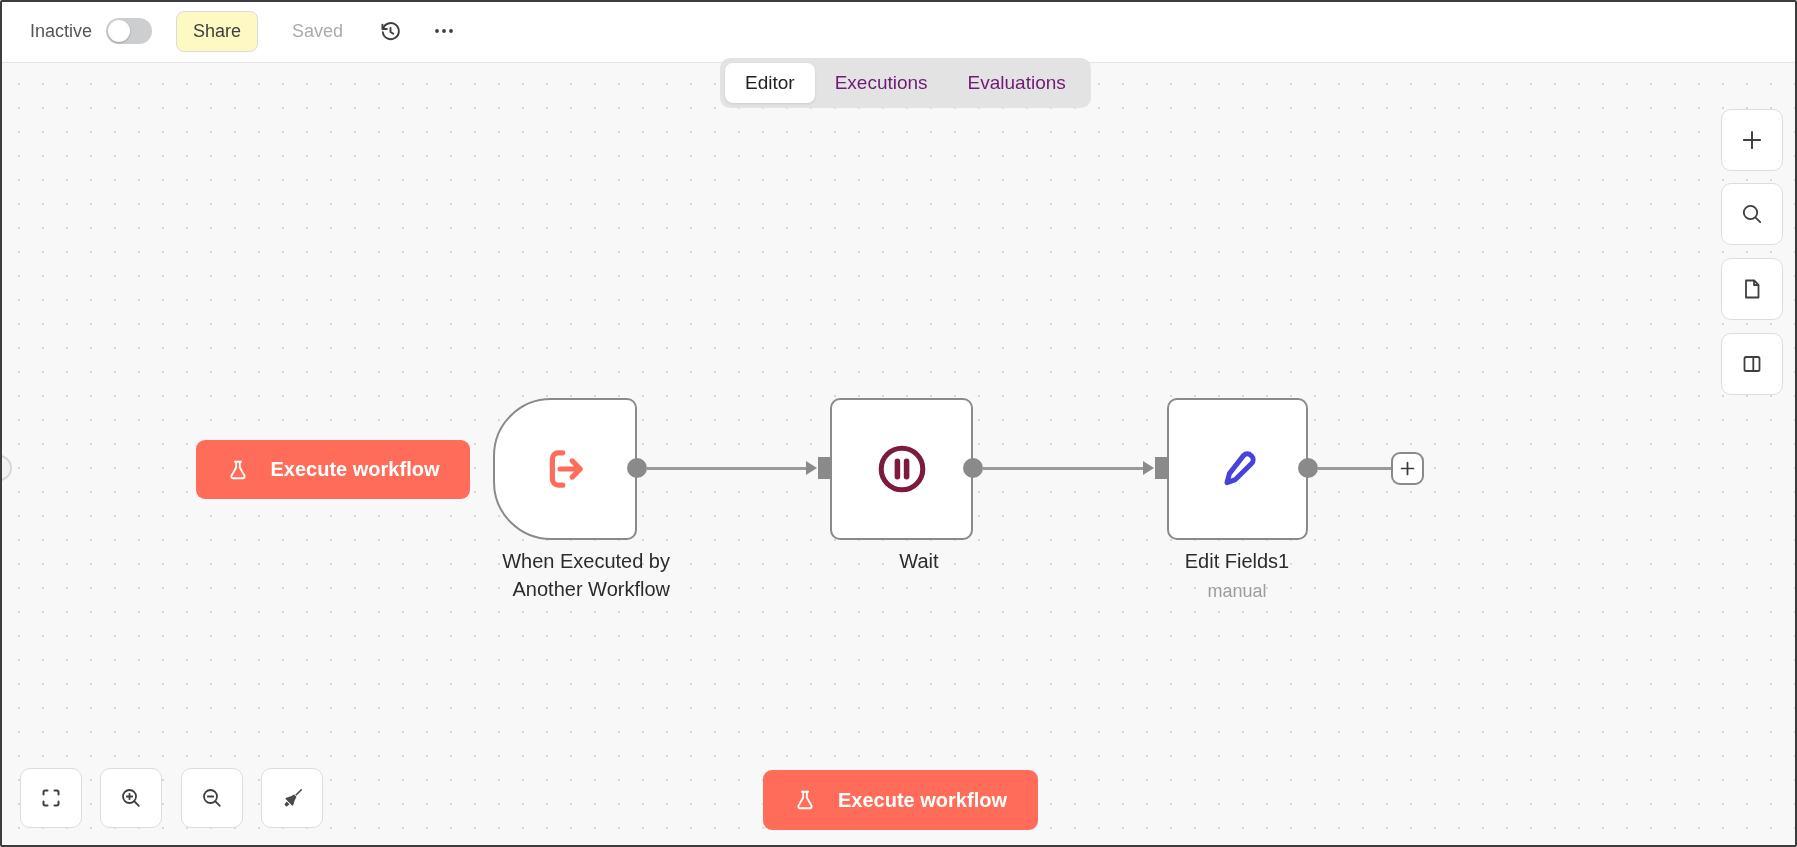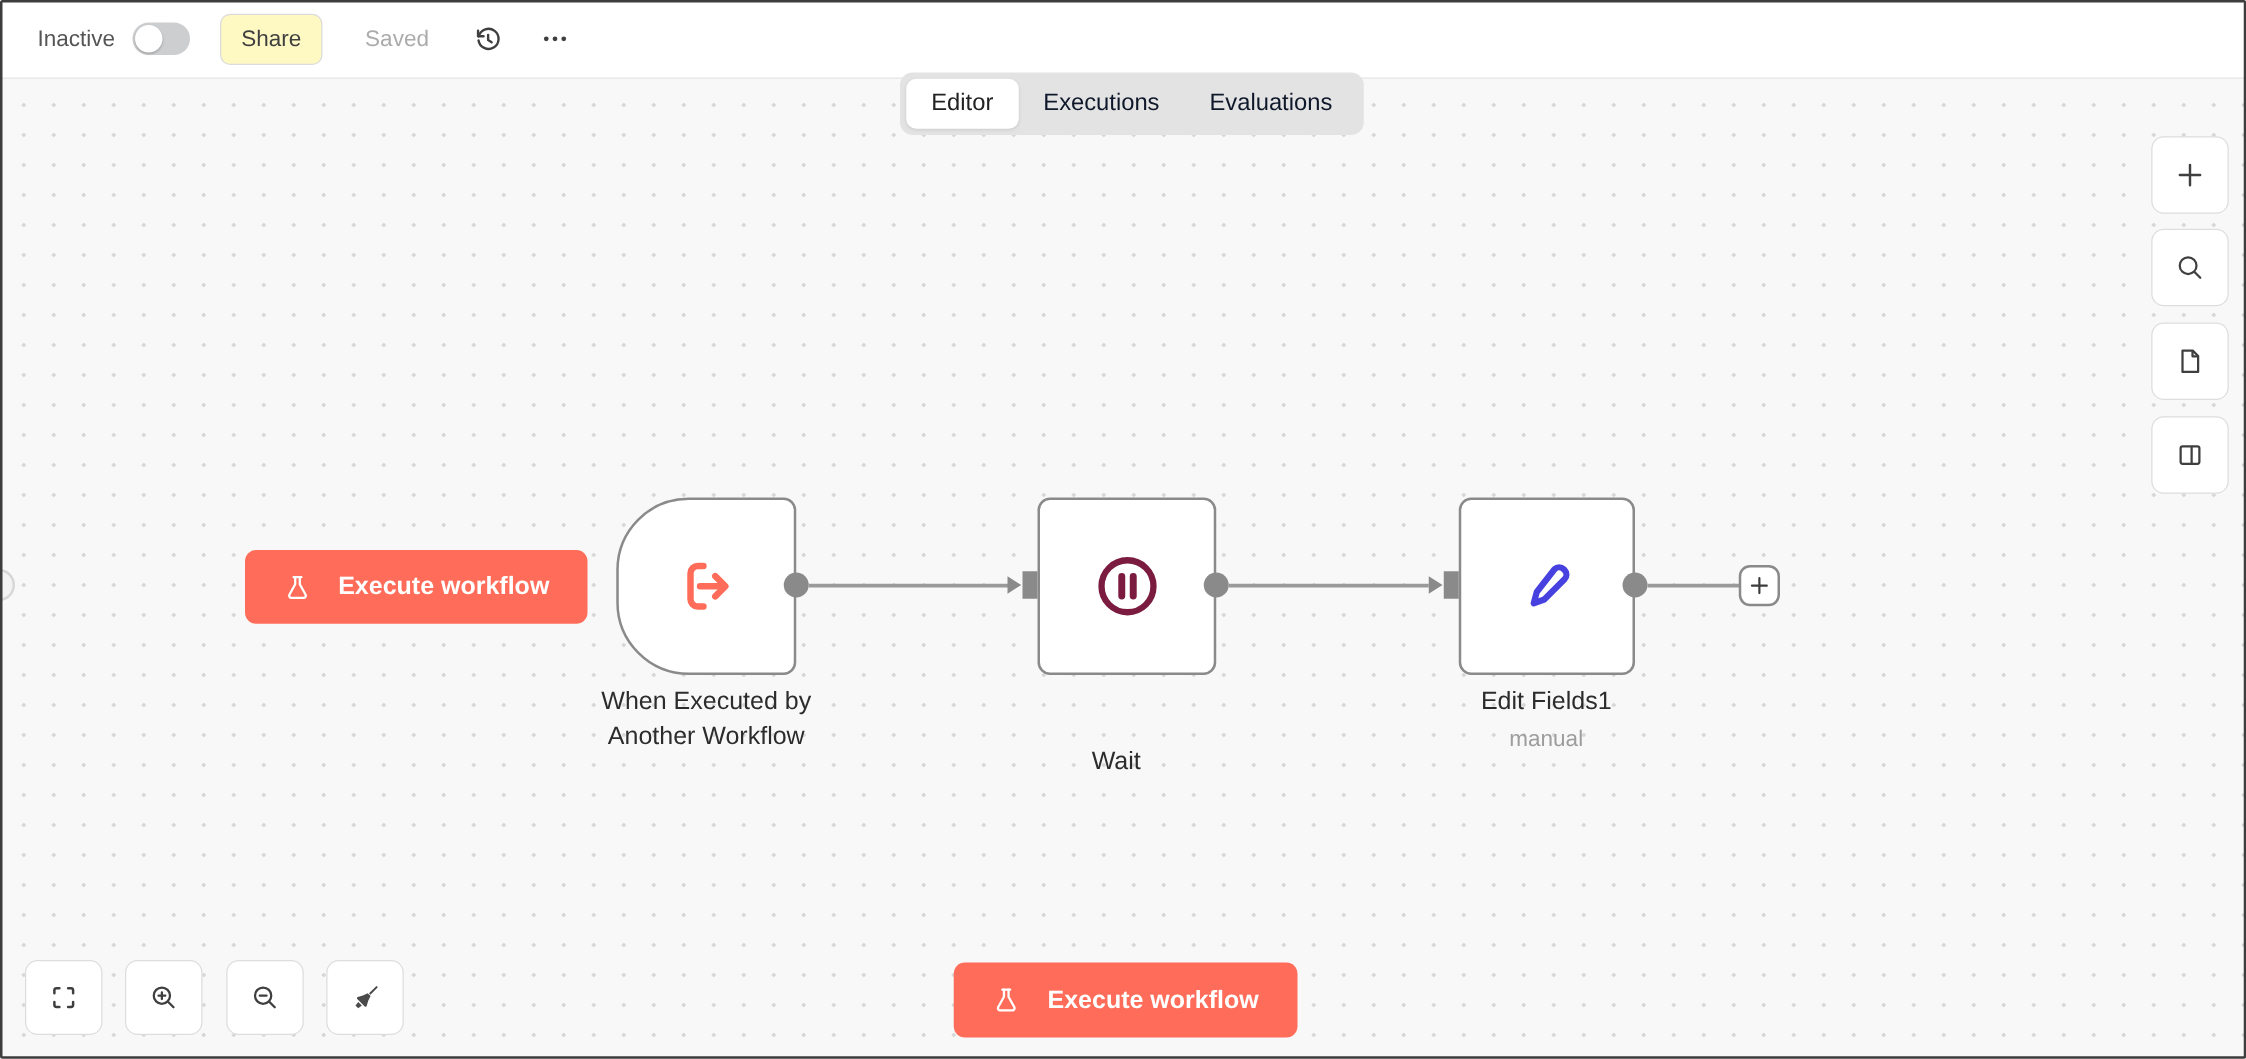--- a/index.html
+++ b/index.html
@@ -25,21 +25,21 @@
   .toggle-knob { position:absolute; top:2px; left:2px; width:22px; height:22px; background:#fff; border-radius:50%; box-shadow:0 1px 2px rgba(0,0,0,.25); }
   .share-btn { height:41px; padding:0 16px; border:1px solid #dbdbdb; border-radius:8px; background:#fef9c3;
                font-size:18px; color:#3f3f3f; font-weight:500; display:flex; align-items:center; cursor:pointer; }
   .saved-label { font-size:18px; color:#ababab; margin-left:34px; }
   .history-btn { margin-left:36px; color:#3f3f3f; display:flex; cursor:pointer; }
   .more-btn { margin-left:30px; color:#3f3f3f; display:flex; cursor:pointer; }
 
   
   .tabs { position:absolute; left:720px; top:58px; height:50px; background:#e3e3e3; border-radius:10px;
           display:flex; align-items:center; padding:12px 5px; z-index:30; }
-  .tab { font-size:19px; color:#0f172a; padding:0 20px; height:40px; display:flex; align-items:center;
+  .tab { font-size:19px; color:#701a75; padding:0 20px; height:40px; display:flex; align-items:center;
          border-radius:8px; cursor:pointer; white-space:nowrap; }
   .tab.active { background:#fff; color:#222; box-shadow:0 1px 3px rgba(0,0,0,.10); }
 
   
   .canvas { position:absolute; top:63px; left:0; right:0; bottom:0; background:#f8f8f8;
             background-image:radial-gradient(#d8d8d8 1.3px, transparent 1.3px);
             background-size:24px 24px; background-position:7px 9px; z-index:1; }
   .abs { position:absolute; }
 
   .edge-stub { left:-14px; top:392px; width:26px; height:26px; border-radius:50%;
@@ -71,22 +71,22 @@
                 border-left:11px solid #8a8a8a; top:398px; }
   .arr-1 { left:806px; } .arr-2 { left:1143px; }
   .conn-rect { width:12px; height:22px; background:#8a8a8a; top:394px; }
   .rect-1 { left:818px; } .rect-2 { left:1155px; }
 
   .add-node-btn { left:1391px; top:389px; width:33px; height:33px; background:#fff;
                   border:2.5px solid #8a8a8a; border-radius:9px; display:flex; align-items:center;
                   justify-content:center; color:#3c3c3c; cursor:pointer; }
 
   .node-label { top:485px; text-align:center; font-size:20px; font-weight:500; color:#2c2c2c; line-height:1.38; }
-  .label-trigger { left:460px; width:210px; }
-  .label-wait { left:793px; width:200px;margin-top:48px; }
+  .label-trigger { left:460px; width:210px;text-align:right; }
+  .label-wait { left:819px; width:200px; }
   .label-edit { left:1137px; width:200px; }
   .node-sub { font-size:18px; font-weight:400; color:#9d9d9d; margin-top:3px; }
 
   
   .sq-btn { position:absolute; width:62px; height:62px; background:#fff; border:1.5px solid #ddd;
             border-radius:10px; display:flex; align-items:center; justify-content:center;
             color:#3f3f3f; cursor:pointer; }
   .right-rail .sq-btn { left:1721px; }
   .rb-1{ top:46px; } .rb-2{ top:120px; } .rb-3{ top:195px; } .rb-4{ top:270px; }
   .bl-1{ left:20px; } .bl-2{ left:100px; } .bl-3{ left:181px; } .bl-4{ left:261px; }

